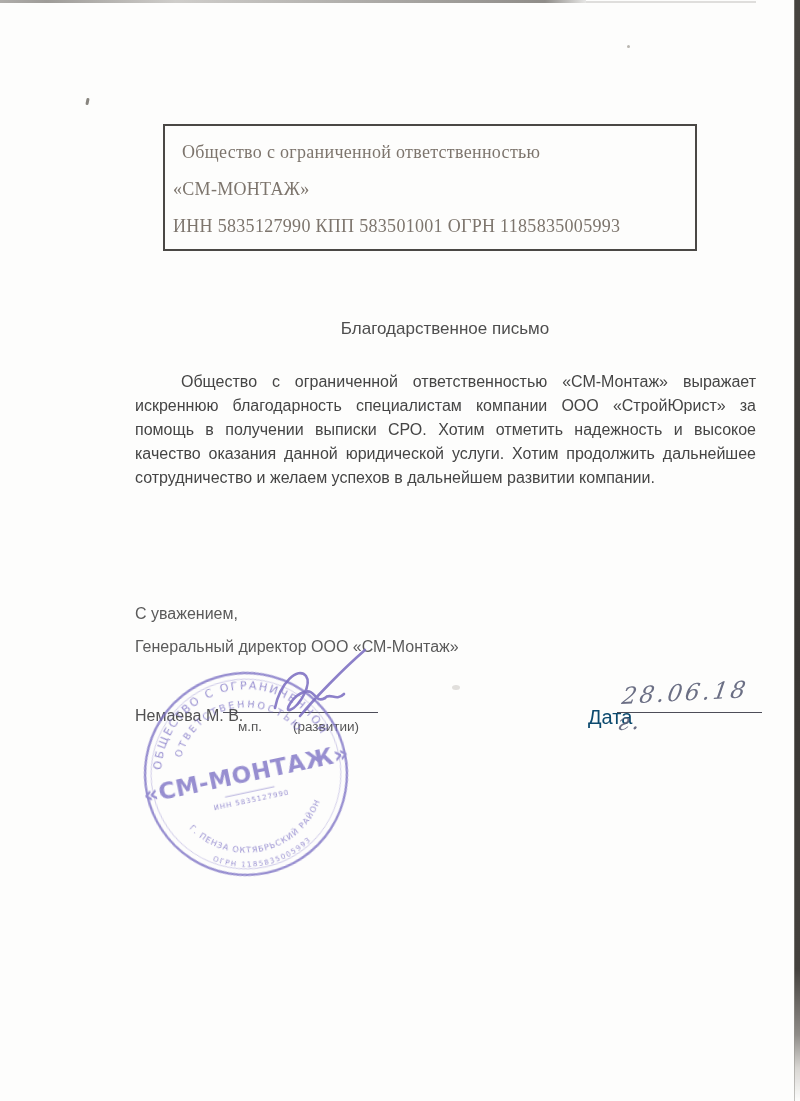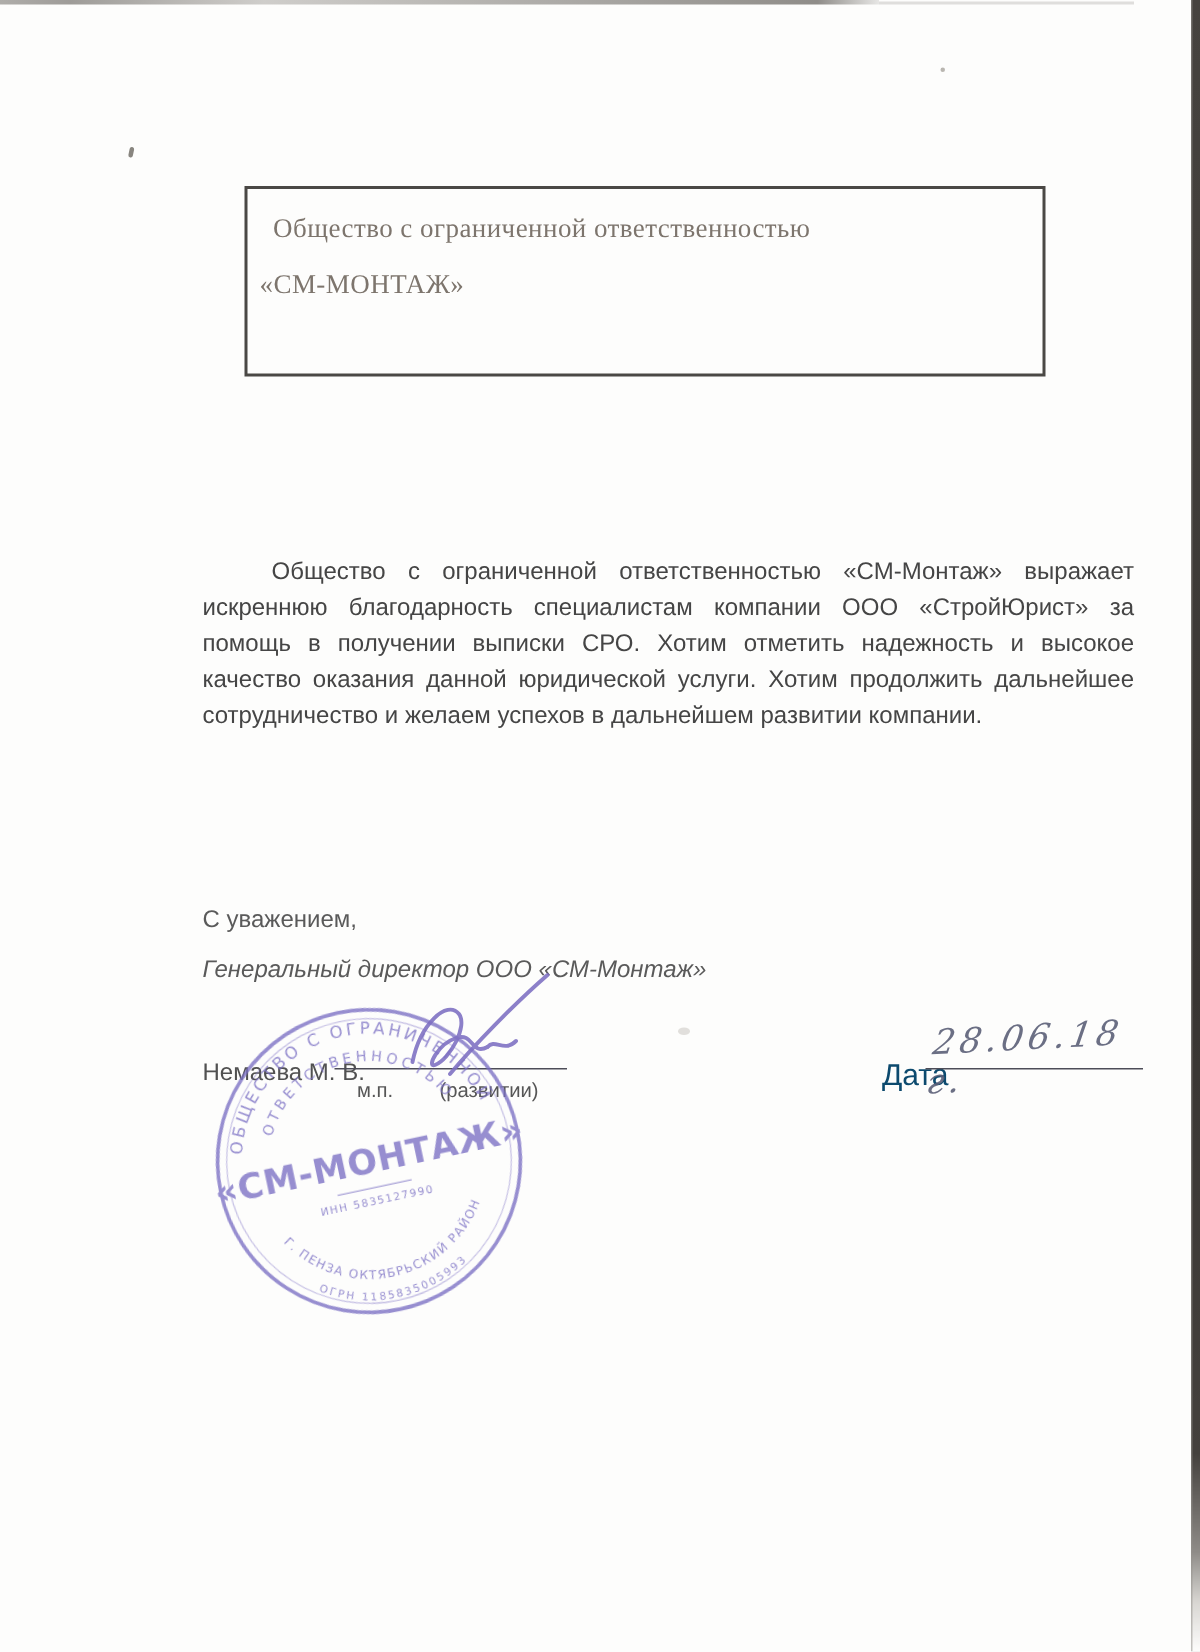--- a/index.html
+++ b/index.html
@@ -57,21 +57,21 @@
     left: 135px; top: 370px; width: 621px;
     margin: 0;
     font-size: 16px;
     line-height: 24px;
     color: #454545;
     text-align: justify;
     text-indent: 46px;
   }
 
   .regards  { left: 135px; top: 605px; font-size: 16px; color: #5a5a5a; }
-  .position { left: 135px; top: 638px; font-size: 16px; color: #5a5a5a; font-style: italic; }
+  .position { left: 135px; top: 638px; font-size: 16px; color: #5a5a5a; }
   .name     { left: 135px; top: 707px; font-size: 16px; color: #515151; }
 
   .sig-line  { left: 223px; top: 712px; width: 155px; height: 1px; background: #4d4d58; }
   .mp        { left: 238px; top: 719px; font-size: 13.5px; color: #565656; }
   .podpis    { left: 293px; top: 719px; font-size: 13.5px; color: #565656; }
 
   .date-label { left: 588px; top: 694px; font-size: 20px; color: #0c4a6e; margin-top: 12px; }
   .date-line  { left: 617px; top: 712px; width: 145px; height: 1px; background: #4d4d58; }
   .date-value {
     left: 620px; top: 679px; width: 150px;
@@ -100,22 +100,24 @@
   <div class="abs scan-top-line"></div>
   <div class="abs scan-top-line2"></div>
   <div class="abs scan-right-strip"></div>
   <div class="abs speck-apostrophe"></div>
   <div class="abs speck-dot"></div>
   <div class="abs speck-smudge"></div>
 
   <div class="abs letterhead">
     <div class="lh-first">Общество с ограниченной ответственностью</div>
     <div class="lh-name">«СМ-МОНТАЖ»</div>
+    <div class="lh-nums">ИНН 5835127990 КПП 583501001 ОГРН 1185835005993</div>
   </div>
 
+  <div class="abs title">Благодарственное письмо</div>
 
   <p class="abs body-text">Общество с ограниченной ответственностью «СМ-Монтаж» выражает искреннюю благодарность специалистам компании ООО «СтройЮрист» за помощь в получении выписки СРО. Хотим отметить надежность и высокое качество оказания данной юридической услуги. Хотим продолжить дальнейшее сотрудничество и желаем успехов в дальнейшем развитии компании.</p>
 
   <div class="abs regards">С уважением,</div>
   <div class="abs position">Генеральный директор ООО «СМ-Монтаж»</div>
   <div class="abs name">Немаева М. В.</div>
 
   <div class="abs sig-line"></div>
   <div class="abs mp">м.п.</div>
   <div class="abs podpis">(развитии)</div>

